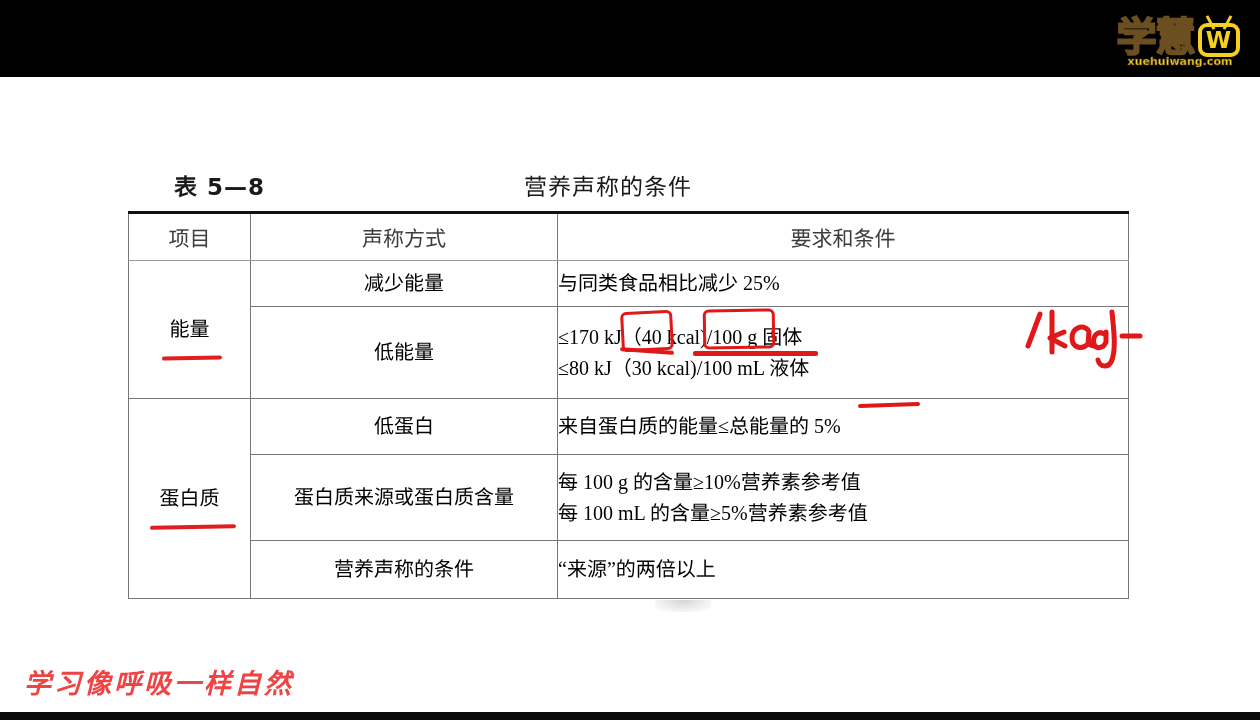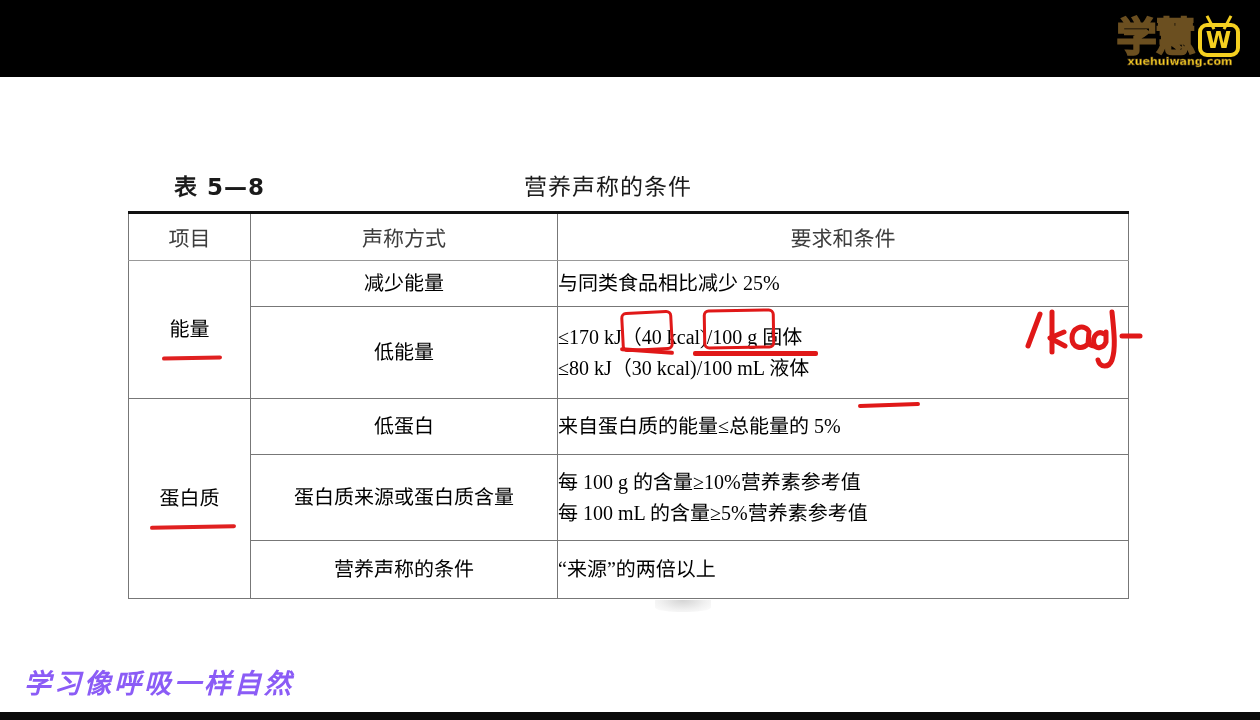--- a/index.html
+++ b/index.html
@@ -251,21 +251,21 @@
   
   #footer-slogan {
     position: absolute;
     left: 24px;
     top: 667px;
     font-family: "DejaVu Serif", serif;
     font-weight: 700;
     font-style: italic;
     font-size: 27px;
     line-height: 34px;
-    color: #8b5cf6;
+    color: #ef4444;
     letter-spacing: 3px;
   }
   #bottom-black-strip {
     position: absolute;
     left: 0;
     top: 712px;
     width: 1260px;
     height: 8px;
     background: #0a0a0a;
   }

